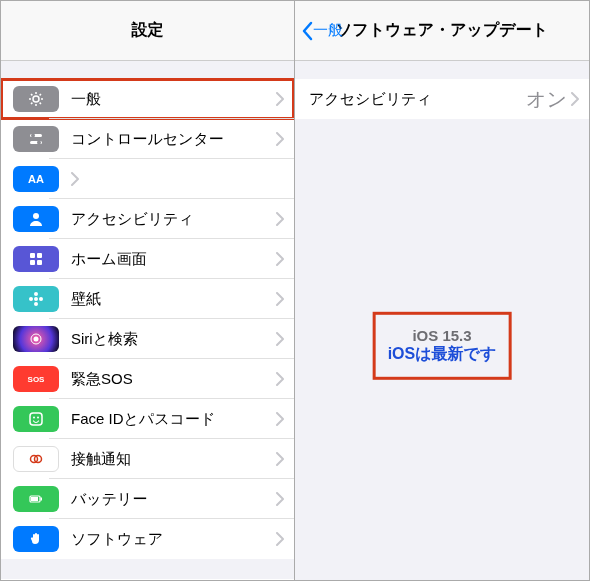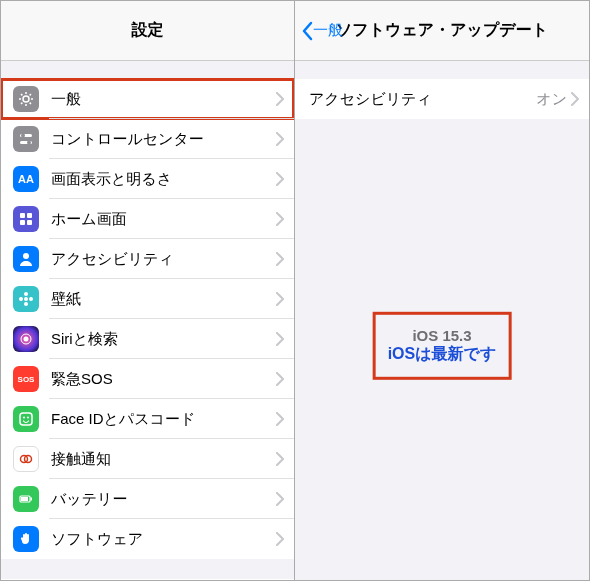--- a/index.html
+++ b/index.html
@@ -64,38 +64,38 @@
     position: relative;
   }
   .row:not(:last-child)::after {
     content: "";
     position: absolute;
     left: 48px; right: 0; bottom: 0;
     height: 1px;
     background: #e0e0e0;
   }
   .row .icon {
-    width: 26px; height: 26px;
+    width: 46px; height: 26px;
     border-radius: 6px;
     margin-right: 12px;
     display: flex;
     align-items: center;
     justify-content: center;
     flex-shrink: 0;
     color: #fff;
     font-size: 13px;
     font-weight: 600;
   }
   .row .label {
     flex: 1;
     font-size: 15px;
     color: #000;
   }
   .row .value {
-    font-size: 15px;
+    font-size: 20px;
     color: #8e8e93;
     margin-right: 4px;
   }
   .row .chev { color: #c7c7cc; }
   .row .chev svg { width: 8px; height: 14px; display:block; }
 
   .row.highlight {
     outline: 3px solid #d43a1a;
     outline-offset: -2px;
     z-index: 2;
@@ -177,51 +177,50 @@
           </div>
           <div class="label">コントロールセンター</div>
           <div class="chev">
             <svg viewBox="0 0 8 14">
               <path d="M1 1l6 6-6 6" stroke="#c7c7cc" stroke-width="2" fill="none" stroke-linecap="round" stroke-linejoin="round"></path>
             </svg>
           </div>
         </div>
         <div class="row">
           <div class="icon bg-blue" style="font-size: 11px;">AA</div>
-          <div class="label">画面表示と明るさ</div>
+          <div class="chev">
+            <svg viewBox="0 0 8 14">
+              <path d="M1 1l6 6-6 6" stroke="#c7c7cc" stroke-width="2" fill="none" stroke-linecap="round" stroke-linejoin="round"></path>
+            </svg>
+          </div>
+        </div>
+        <div class="row">
+          <div class="icon bg-blue">
+            <svg viewBox="0 0 16 16">
+              <circle cx="8" cy="5" r="3" fill="#fff"></circle>
+              <path d="M2 15c0-3 3-5 6-5s6 2 6 5" fill="#fff"></path>
+            </svg>
+          </div>
+          <div class="label">アクセシビリティ</div>
           <div class="chev">
             <svg viewBox="0 0 8 14">
               <path d="M1 1l6 6-6 6" stroke="#c7c7cc" stroke-width="2" fill="none" stroke-linecap="round" stroke-linejoin="round"></path>
             </svg>
           </div>
         </div>
         <div class="row">
           <div class="icon bg-indigo">
             <svg viewBox="0 0 16 16">
               <rect x="2" y="2" width="5" height="5" rx="1" fill="#fff"></rect>
               <rect x="9" y="2" width="5" height="5" rx="1" fill="#fff"></rect>
               <rect x="2" y="9" width="5" height="5" rx="1" fill="#fff"></rect>
               <rect x="9" y="9" width="5" height="5" rx="1" fill="#fff"></rect>
             </svg>
           </div>
           <div class="label">ホーム画面</div>
-          <div class="chev">
-            <svg viewBox="0 0 8 14">
-              <path d="M1 1l6 6-6 6" stroke="#c7c7cc" stroke-width="2" fill="none" stroke-linecap="round" stroke-linejoin="round"></path>
-            </svg>
-          </div>
-        </div>
-        <div class="row">
-          <div class="icon bg-blue">
-            <svg viewBox="0 0 16 16">
-              <circle cx="8" cy="5" r="3" fill="#fff"></circle>
-              <path d="M2 15c0-3 3-5 6-5s6 2 6 5" fill="#fff"></path>
-            </svg>
-          </div>
-          <div class="label">アクセシビリティ</div>
           <div class="chev">
             <svg viewBox="0 0 8 14">
               <path d="M1 1l6 6-6 6" stroke="#c7c7cc" stroke-width="2" fill="none" stroke-linecap="round" stroke-linejoin="round"></path>
             </svg>
           </div>
         </div>
         <div class="row">
           <div class="icon bg-teal">
             <svg viewBox="0 0 16 16">
               <circle cx="8" cy="8" r="2" fill="#fff"></circle>

